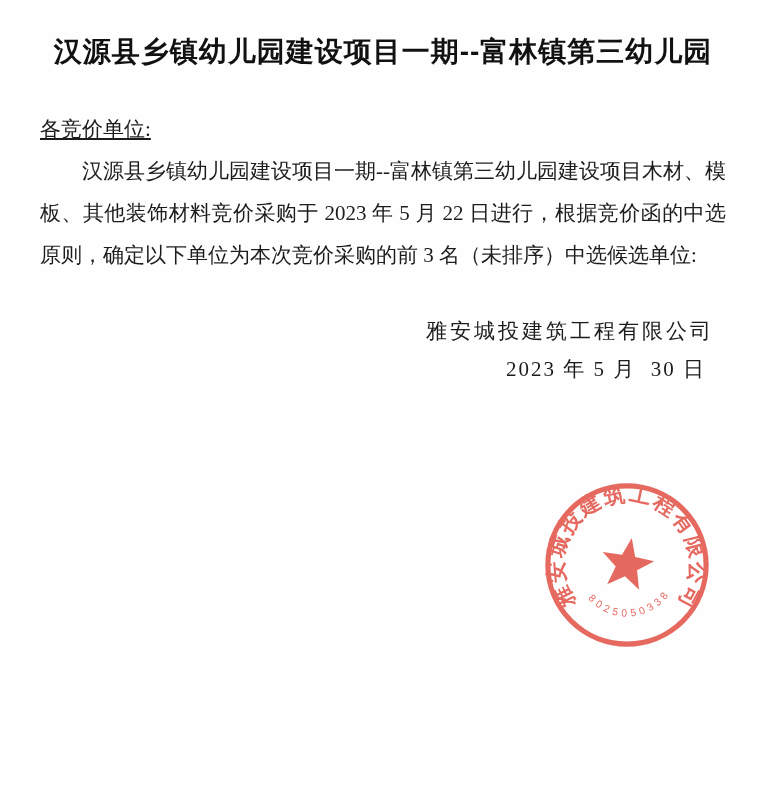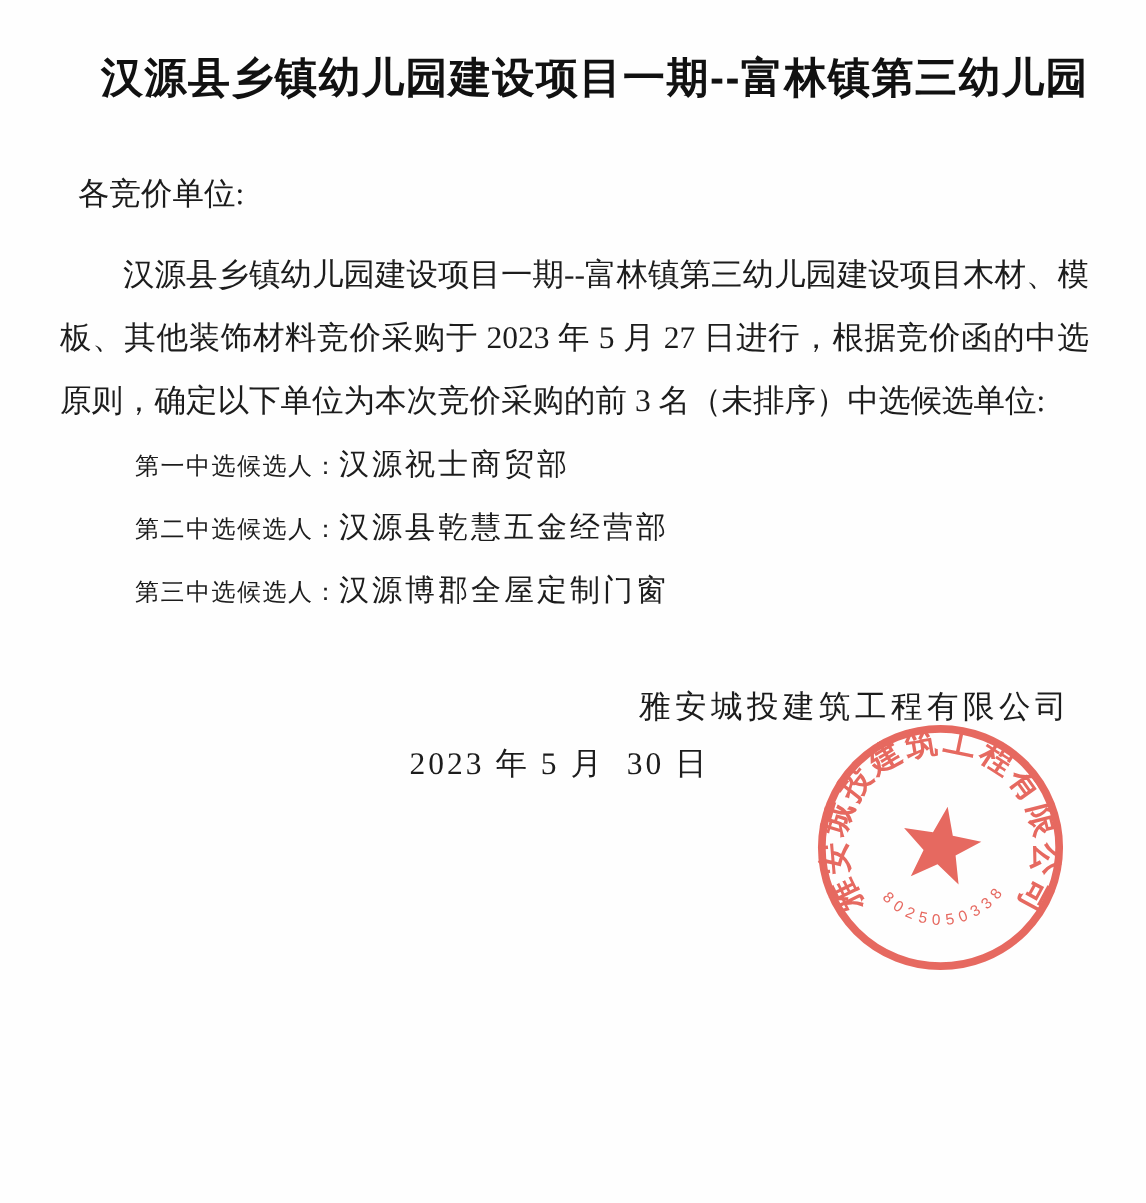--- a/index.html
+++ b/index.html
@@ -14,29 +14,30 @@
   .doc {
     position: relative;
     padding: 28px 38px 0 40px;
     width: 686px;
   }
   .title {
     font-family: "Liberation Sans", "DejaVu Sans", sans-serif;
     font-weight: 900;
     font-size: 28px;
     line-height: 48px;
-    text-align: right;
+    text-align: center;
     color: #111;
     margin: 0 0 32px 0;
     letter-spacing: 1px;
   }
   .salutation {
     font-size: 21px;
     line-height: 42px;
-    margin: 12px;
+    margin: 0;
+    text-decoration: underline;
   }
   .para {
     font-size: 21px;
     line-height: 42px;
     text-indent: 2em;
     text-align: justify;
     margin: 0;
   }
   .candidates {
     list-style: none;
@@ -65,21 +66,20 @@
     letter-spacing: 3px;
     padding-right: 12px;
     white-space: pre;
   }
   .sig-date {
     font-size: 21px;
     line-height: 38px;
     letter-spacing: 2px;
     padding-right: 20px;
     white-space: pre;
-    text-align: center;
   }
   .stamp {
     position: absolute;
     left: 541px;
     top: 479px;
     width: 172px;
     height: 172px;
     mix-blend-mode: multiply;
     opacity: 0.88;
     pointer-events: none;
@@ -95,27 +95,22 @@
 <body>
 
 <div class="doc">
 
   <h1 class="title">
     <span>汉源县乡镇幼儿园建设项目一期--富林镇第三幼儿园</span><br>
   </h1>
 
   <p class="salutation">各竞价单位:</p>
 
-  <p class="para">汉源县乡镇幼儿园建设项目一期--富林镇第三幼儿园建设项目木材、模板、其他装饰材料竞价采购于 2023 年 5 月 27 日进行，根据竞价函的中选原则，确定以下单位为本次竞价采购的前 3 名（未排序）中选候选单位:</p>
+  <p class="para">汉源县乡镇幼儿园建设项目一期--富林镇第三幼儿园建设项目木材、模板、其他装饰材料竞价采购于 2023 年 5 月 22 日进行，根据竞价函的中选原则，确定以下单位为本次竞价采购的前 3 名（未排序）中选候选单位:</p>
 
-  <ul class="candidates">
-    <li class="candidate"><span class="label">第一中选候选人：</span><span class="name">汉源祝士商贸部</span></li>
-    <li class="candidate"><span class="label">第二中选候选人：</span><span class="name">汉源县乾慧五金经营部</span></li>
-    <li class="candidate"><span class="label">第三中选候选人：</span><span class="name">汉源博郡全屋定制门窗</span></li>
-  </ul>
 
 
   <div class="signature">
     <div class="sig-company">雅安城投建筑工程有限公司</div>
     <div class="sig-date">2023 年 5 月  30 日</div>
   </div>
 
 </div>
 
 <svg class="stamp" viewBox="0 0 200 200" xmlns="http://www.w3.org/2000/svg">

